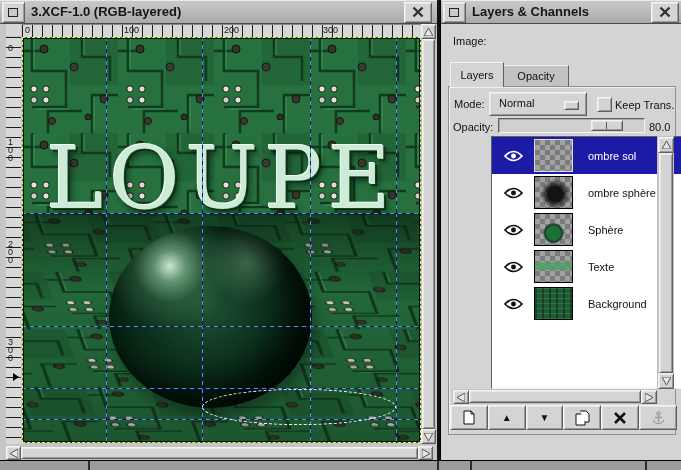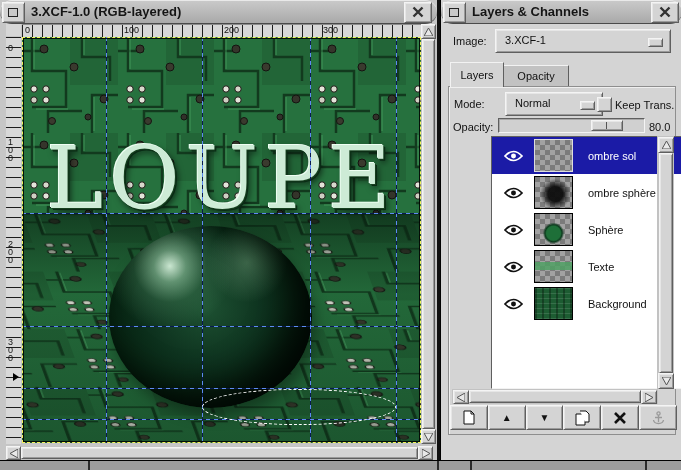--- a/index.html
+++ b/index.html
@@ -11,21 +11,21 @@
     border-top:1px solid #f4f4f4; border-left:1px solid #f4f4f4;
     border-bottom:1px solid #5f5f5f; border-right:1px solid #5f5f5f;
     box-shadow: inset 1px 1px 0 #e6e6e6, inset -1px -1px 0 #9a9a9a; }
   .sunken { background:#d0d0d0;
     border-top:1px solid #5f5f5f; border-left:1px solid #5f5f5f;
     border-bottom:1px solid #f4f4f4; border-right:1px solid #f4f4f4;
     box-shadow: inset 1px 1px 0 #a8a8a8; }
 
   .tbar { position:absolute; left:0; top:0; right:0; height:22px;
     background:linear-gradient(#c9c9c9,#a9a9a9);
-    border-top:1px solid #e9e9e9; border-bottom:1px solid #4a4a4a;border-radius:12px; }
+    border-top:1px solid #e9e9e9; border-bottom:1px solid #4a4a4a; }
   .tbar .menu-btn { position:absolute; left:2px; top:1px; width:21px; height:19px; }
   .tbar .menu-glyph { position:absolute; left:5px; top:5px; width:8px; height:7px;
     border:1px solid #222; background:#c9c9c9; }
   .tbar .title { position:absolute; left:31px; top:3px; font-size:13px; font-weight:bold;
     color:#151515; white-space:nowrap; }
   .tbar .close-btn { position:absolute; top:1px; width:26px; height:19px; }
   .xglyph { display:block; margin:3px auto 0; }
 
   
   #img-win { position:absolute; left:0; top:0; width:437px; height:460px; background:#c6c6c6; }
@@ -285,35 +285,31 @@
       </div>
       <div class="title">Layers &amp; Channels</div>
       <div class="close-btn raised" style="right:3px;">
         <svg class="xglyph" width="12" height="12" viewBox="0 0 12 12">
           <path d="M1.5 1.5 L10.5 10.5 M10.5 1.5 L1.5 10.5" stroke="#333" stroke-width="2.4"></path>
         </svg>
       </div>
     </div>
 
     <span class="field-label" style="left:12px;top:35px;">Image:</span>
-    <div class="optmenu raised" style="left:54px;top:29px;width:174px;">
-      <span class="val">3.XCF-1</span>
-      <span class="ind raised"></span>
-    </div>
 
     <div class="tab active" style="left:9px;top:62px;width:52px;height:24px;line-height:24px;">
       <span>Layers</span>
     </div>
     <div class="tab" style="left:62px;top:65px;width:64px;height:21px;line-height:21px;">
       <span>Opacity</span>
     </div>
     <div class="nb-frame"></div>
 
     <span class="field-label" style="left:13px;top:98px;">Mode:</span>
-    <div class="optmenu raised" style="left:64px;top:92px;width:96px;">
+    <div class="optmenu raised" style="left:48px;top:92px;width:96px;">
       <span class="val">Normal</span>
       <span class="ind raised"></span>
     </div>
     <div class="checkbox raised" style="left:156px;top:97px;"></div>
     <span class="field-label" style="left:174px;top:99px;">Keep Trans.</span>
 
     <span class="field-label" style="left:12px;top:121px;">Opacity:</span>
     <div class="slider-trough sunken" style="left:57px;top:118px;width:145px;">
       <div class="slider-handle raised" style="left:92px;"></div>
     </div>

